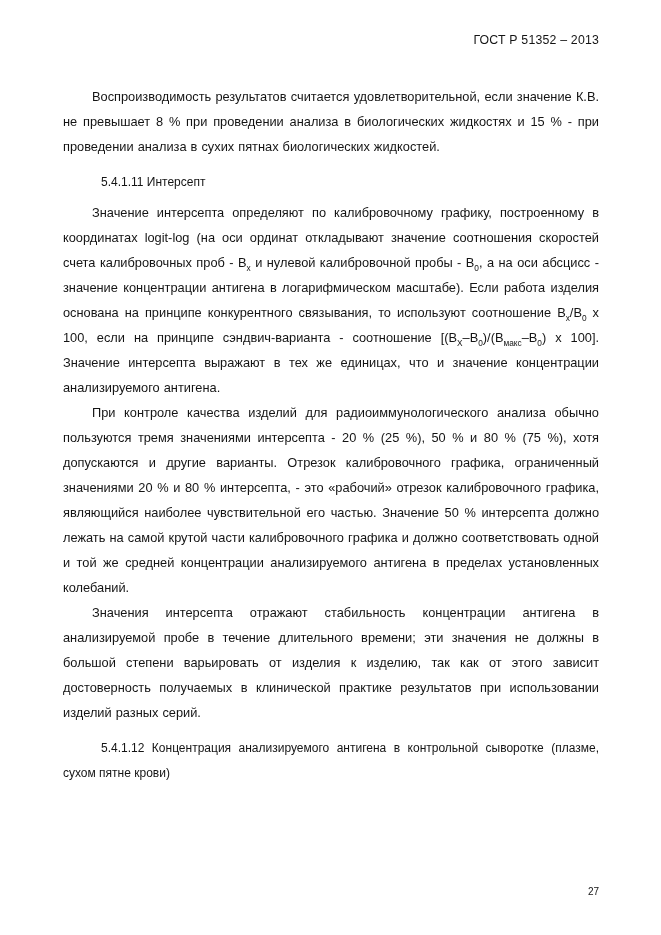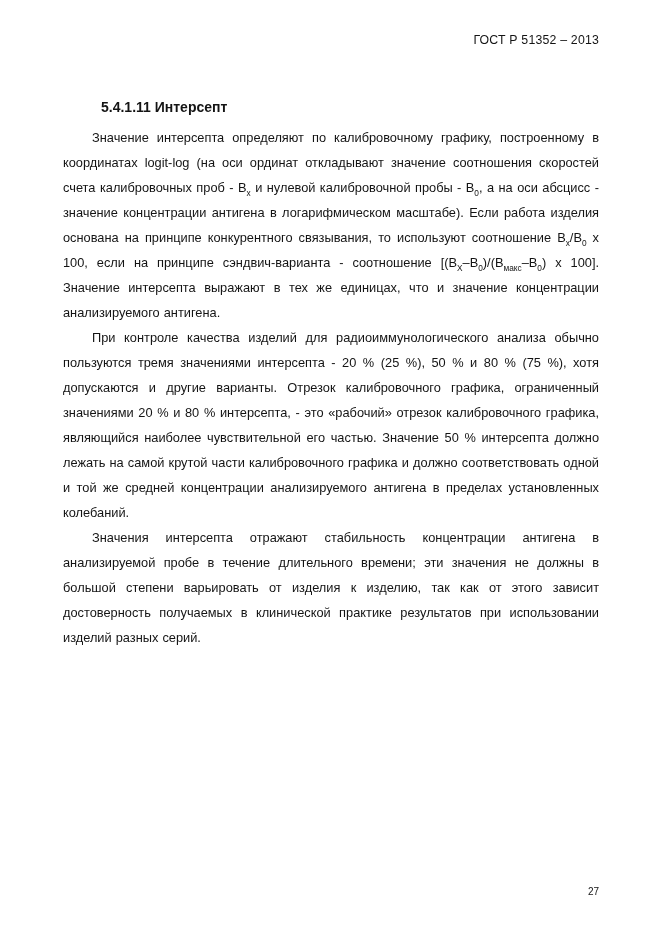--- a/index.html
+++ b/index.html
@@ -32,50 +32,52 @@
     text-align: justify;
     text-indent: 29px;
     word-spacing: 0.5px;
   }
   .para sub {
     font-size: 0.65em;
     line-height: 0;
   }
   .heading {
     margin: 11px 0 5px 0;
-    font-size: 14px;
+    font-size: 12px;
     line-height: 25px;
-    font-weight: bold;
+    font-weight: normal;
     text-align: justify;
     text-indent: 38px;
   }
   .page-number {
     position: absolute;
     right: 62px;
     bottom: 38px;
     font-size: 10px;
   }
 </style>
 </head>
 <body>
 
 <div class="page">
 
   <div class="doc-header">ГОСТ Р 51352 – 2013</div>
 
   <div class="content">
 
+    <p class="para">Воспроизводимость результатов считается удовлетворительной, если значение К.В. не превышает 8 % при проведении анализа в биологических жидкостях и 15 % - при проведении анализа в сухих пятнах биологических жидкостей.</p>
 
     <p class="heading">5.4.1.11 Интерсепт</p>
 
     <p class="para">Значение интерсепта определяют по калибровочному графику, построенному в координатах logit-log (на оси ординат откладывают значение соотношения скоростей счета калибровочных проб - B<sub>x</sub> и нулевой калибровочной пробы - B<sub>0</sub>, а на оси абсцисс - значение концентрации антигена в логарифмическом масштабе). Если работа изделия основана на принципе конкурентного связывания, то используют соотношение B<sub>x</sub>/B<sub>0</sub> х 100, если на принципе сэндвич-варианта - соотношение [(B<sub>X</sub>–B<sub>0</sub>)/(B<sub>макс</sub>–B<sub>0</sub>) х 100]. Значение интерсепта выражают в тех же единицах, что и значение концентрации анализируемого антигена.</p>
 
     <p class="para">При контроле качества изделий для радиоиммунологического анализа обычно пользуются тремя значениями интерсепта - 20 % (25 %), 50 % и 80 % (75 %), хотя допускаются и другие варианты. Отрезок калибровочного графика, ограниченный значениями 20 % и 80 % интерсепта, - это «рабочий» отрезок калибровочного графика, являющийся наиболее чувствительной его частью. Значение 50 % интерсепта должно лежать на самой крутой части калибровочного графика и должно соответствовать одной и той же средней концентрации анализируемого антигена в пределах установленных колебаний.</p>
 
     <p class="para">Значения интерсепта отражают стабильность концентрации антигена в анализируемой пробе в течение длительного времени; эти значения не должны в большой степени варьировать от изделия к изделию, так как от этого зависит достоверность получаемых в клинической практике результатов при использовании изделий разных серий.</p>
 
+    <p class="heading">5.4.1.12 Концентрация анализируемого антигена в контрольной сыворотке (плазме, сухом пятне крови)</p>
 
 
   </div>
 
   <div class="page-number">27</div>
 
 </div>
 
 </body></html>

